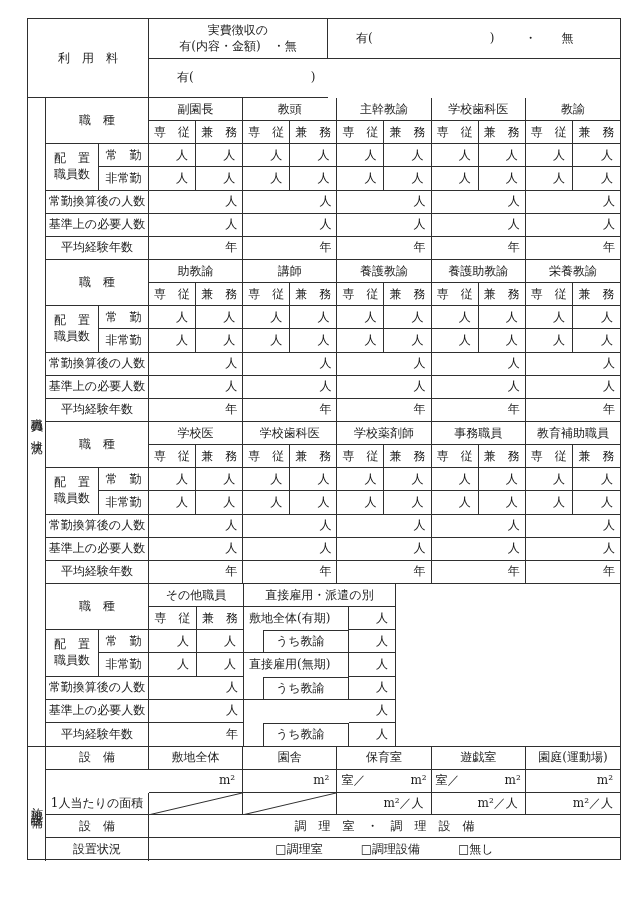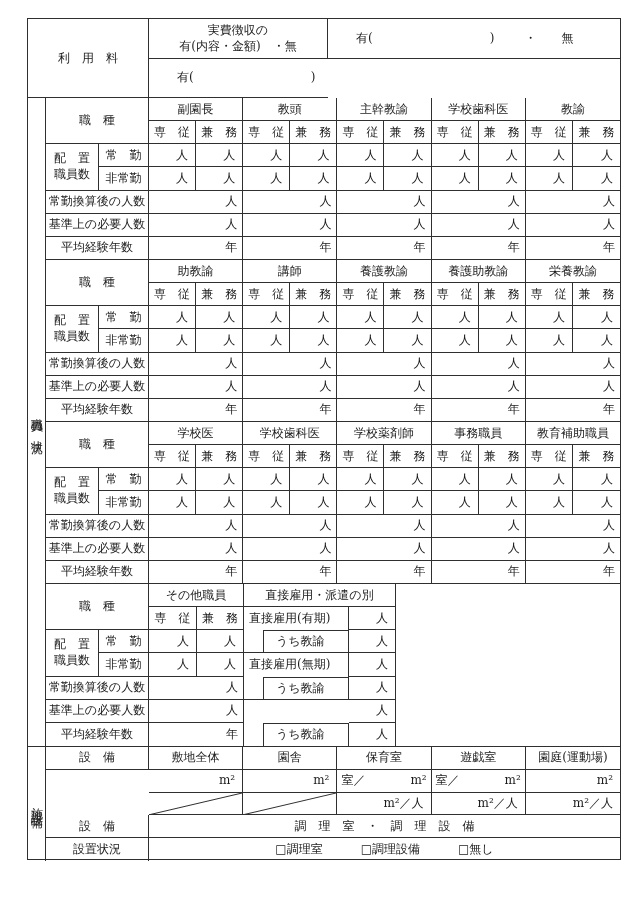--- a/index.html
+++ b/index.html
@@ -278,21 +278,21 @@
             <div class="cell u2 gj5 gr7 nr">年</div>
           </div>
 
         <div class="b4">
           <div class="cell gc12 gr12">職　種</div>
           <div class="cell b4oth gr1">その他職員</div>
           <div class="cell b4emp gr1">直接雇用・派遣の別</div>
           <div class="cell b4blank nr nb"></div>
           <div class="cell b4c3 gr2">専　従</div>
           <div class="cell b4c4 gr2">兼　務</div>
-          <div class="cell lft b4lab gr2 nb">直接雇用(有期)</div>
+          <div class="cell lft b4lab gr2 nb">敷地全体(有期)</div>
           <div class="cell u b4unit gr2">人</div>
           <div class="cell two gc1 gr34">
             <div>配　置</div>
             <div>職員数</div>
           </div>
           <div class="cell gc2 gr3">常　勤</div>
           <div class="cell u b4c3 gr3">人</div>
           <div class="cell u b4c4 gr3">人</div>
           <div class="cell b4sp gr3"></div>
           <div class="cell lft2 b4uchi gr3 bt">うち教諭</div>
@@ -336,20 +336,21 @@
       <div class="cell split fc5 fr2">
         <span>室／</span>
         <span>m²</span>
       </div>
       <div class="cell split fc6 fr2">
         <span>室／</span>
         <span>m²</span>
       </div>
       <div class="cell u fc7 fr2 nr">m²</div>
 
+      <div class="cell fc2 fr3">1人当たりの面積</div>
       <div class="cell diag fc3 fr3">
         <svg viewBox="0 0 100 100" preserveAspectRatio="none">
             <line x1="0" y1="100" x2="100" y2="0" stroke="#2f2f2f" stroke-width="1" vector-effect="non-scaling-stroke"></line>
           </svg>
       </div>
       <div class="cell diag fc4 fr3">
         <svg viewBox="0 0 100 100" preserveAspectRatio="none">
             <line x1="0" y1="100" x2="100" y2="0" stroke="#2f2f2f" stroke-width="1" vector-effect="non-scaling-stroke"></line>
           </svg>
       </div>

